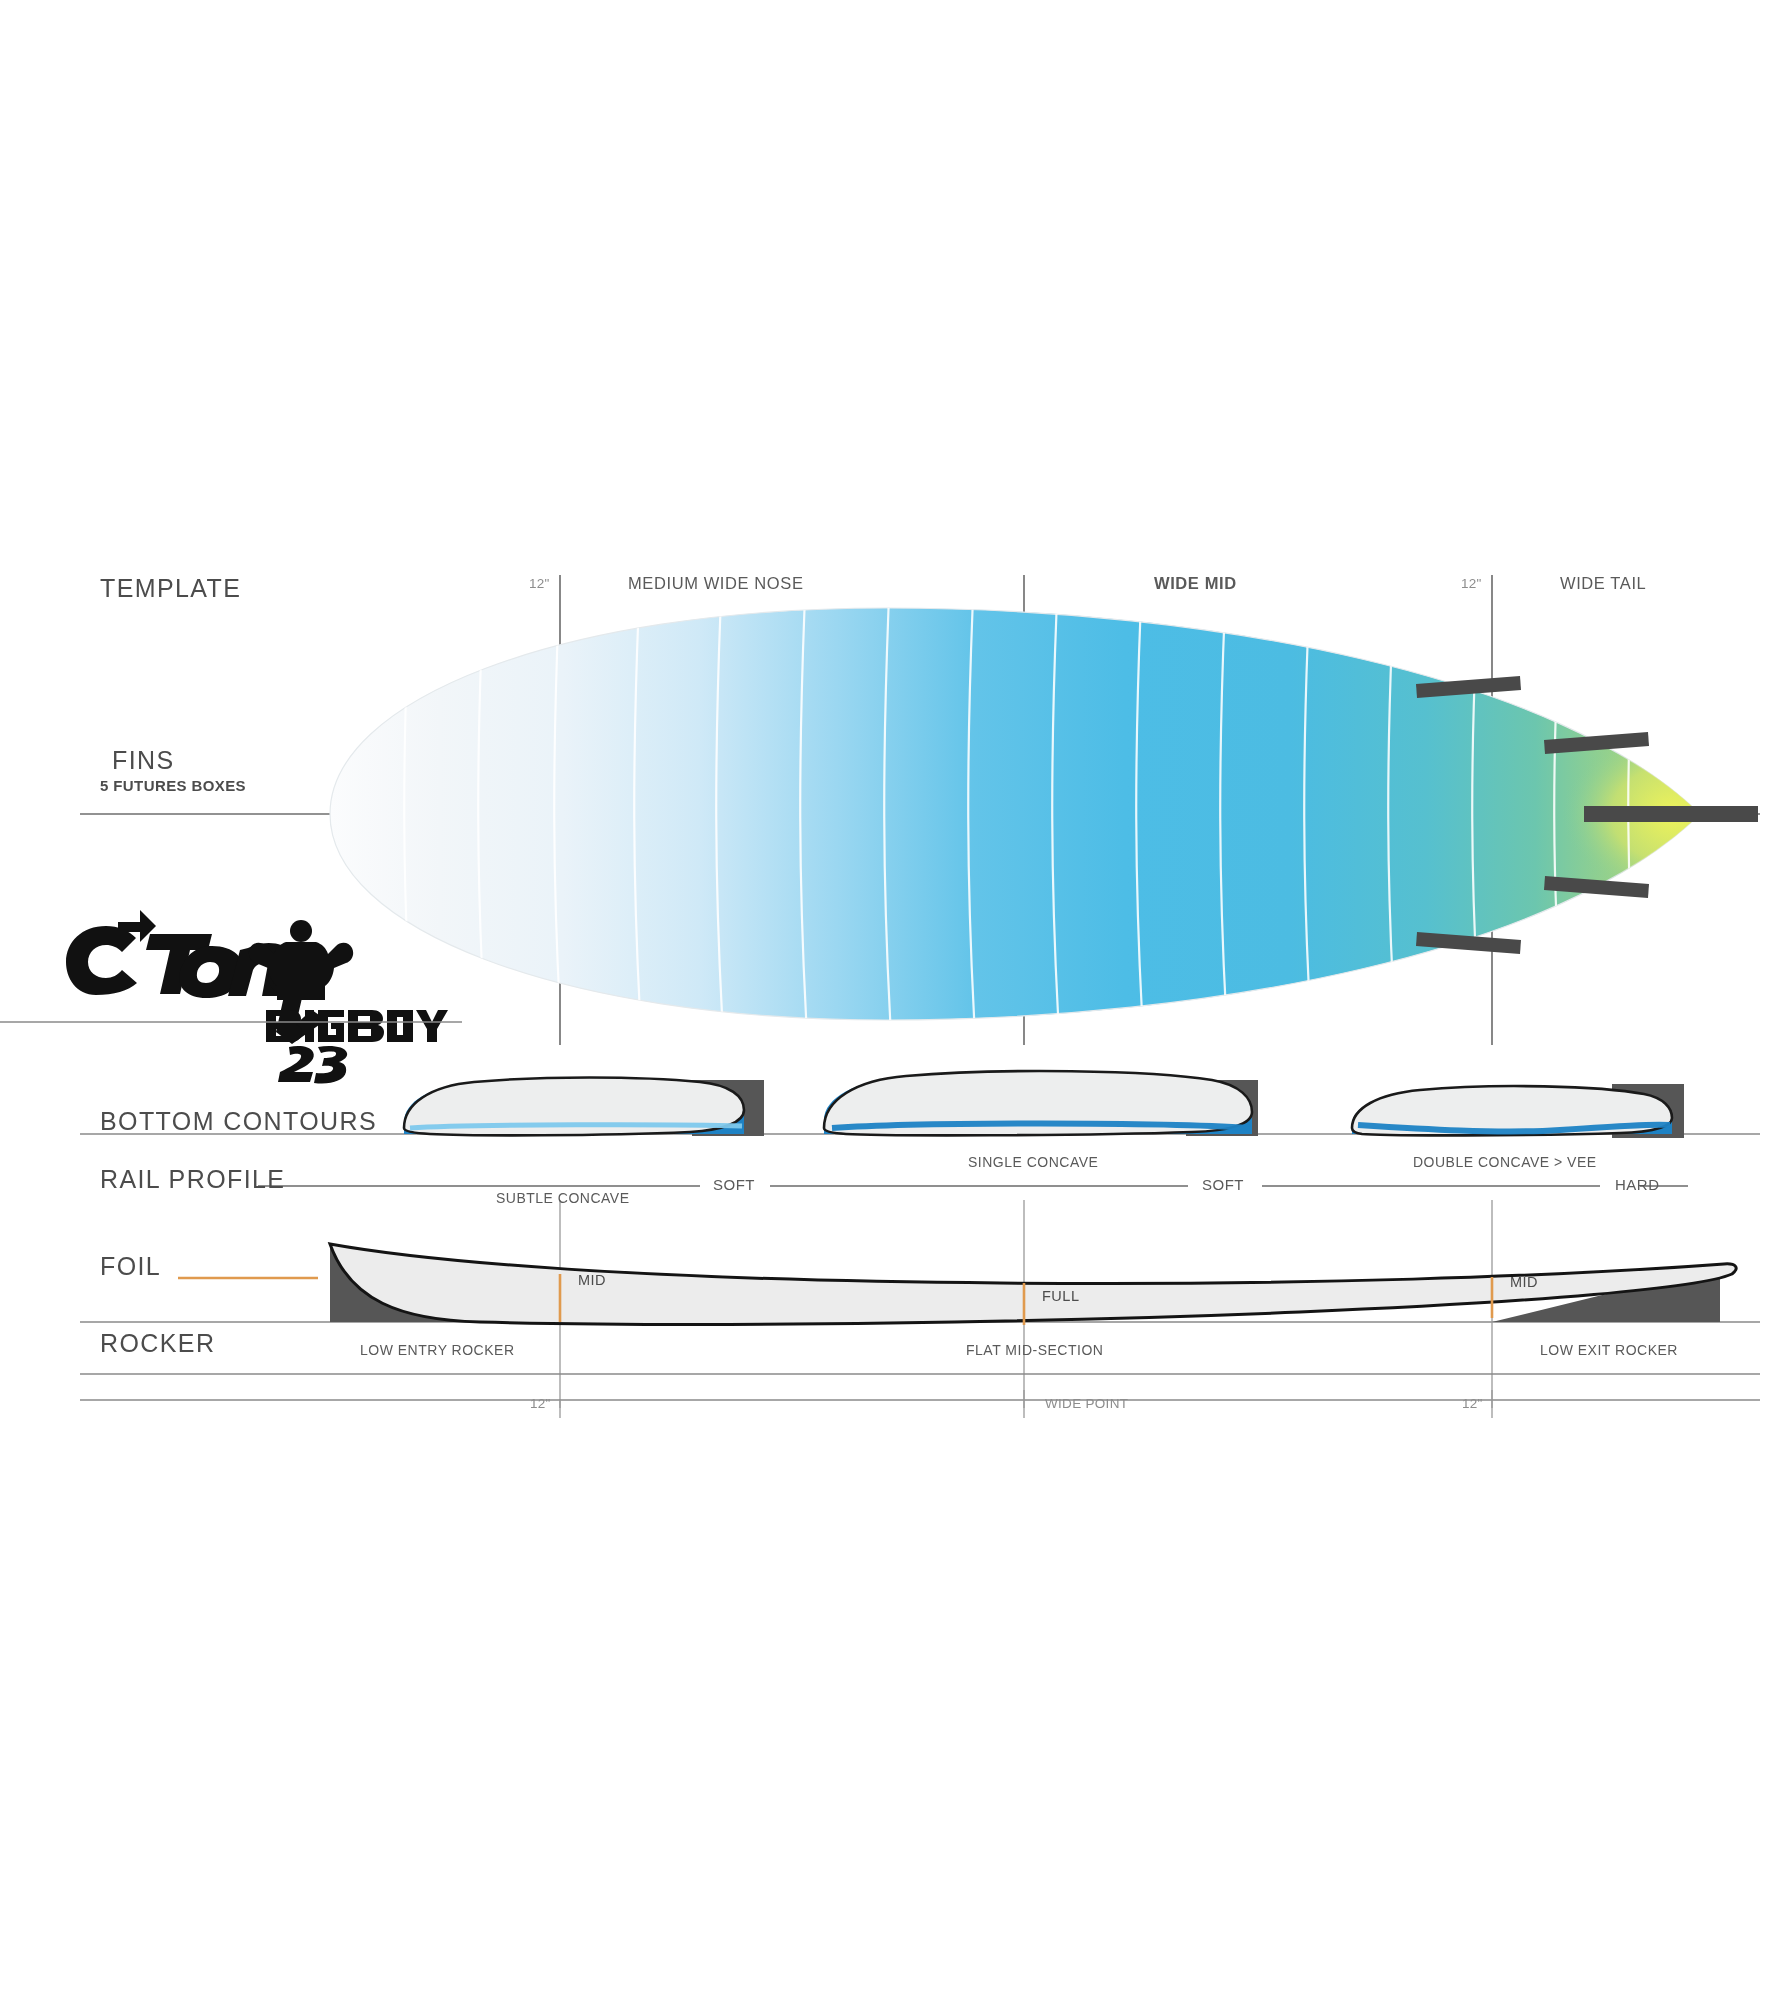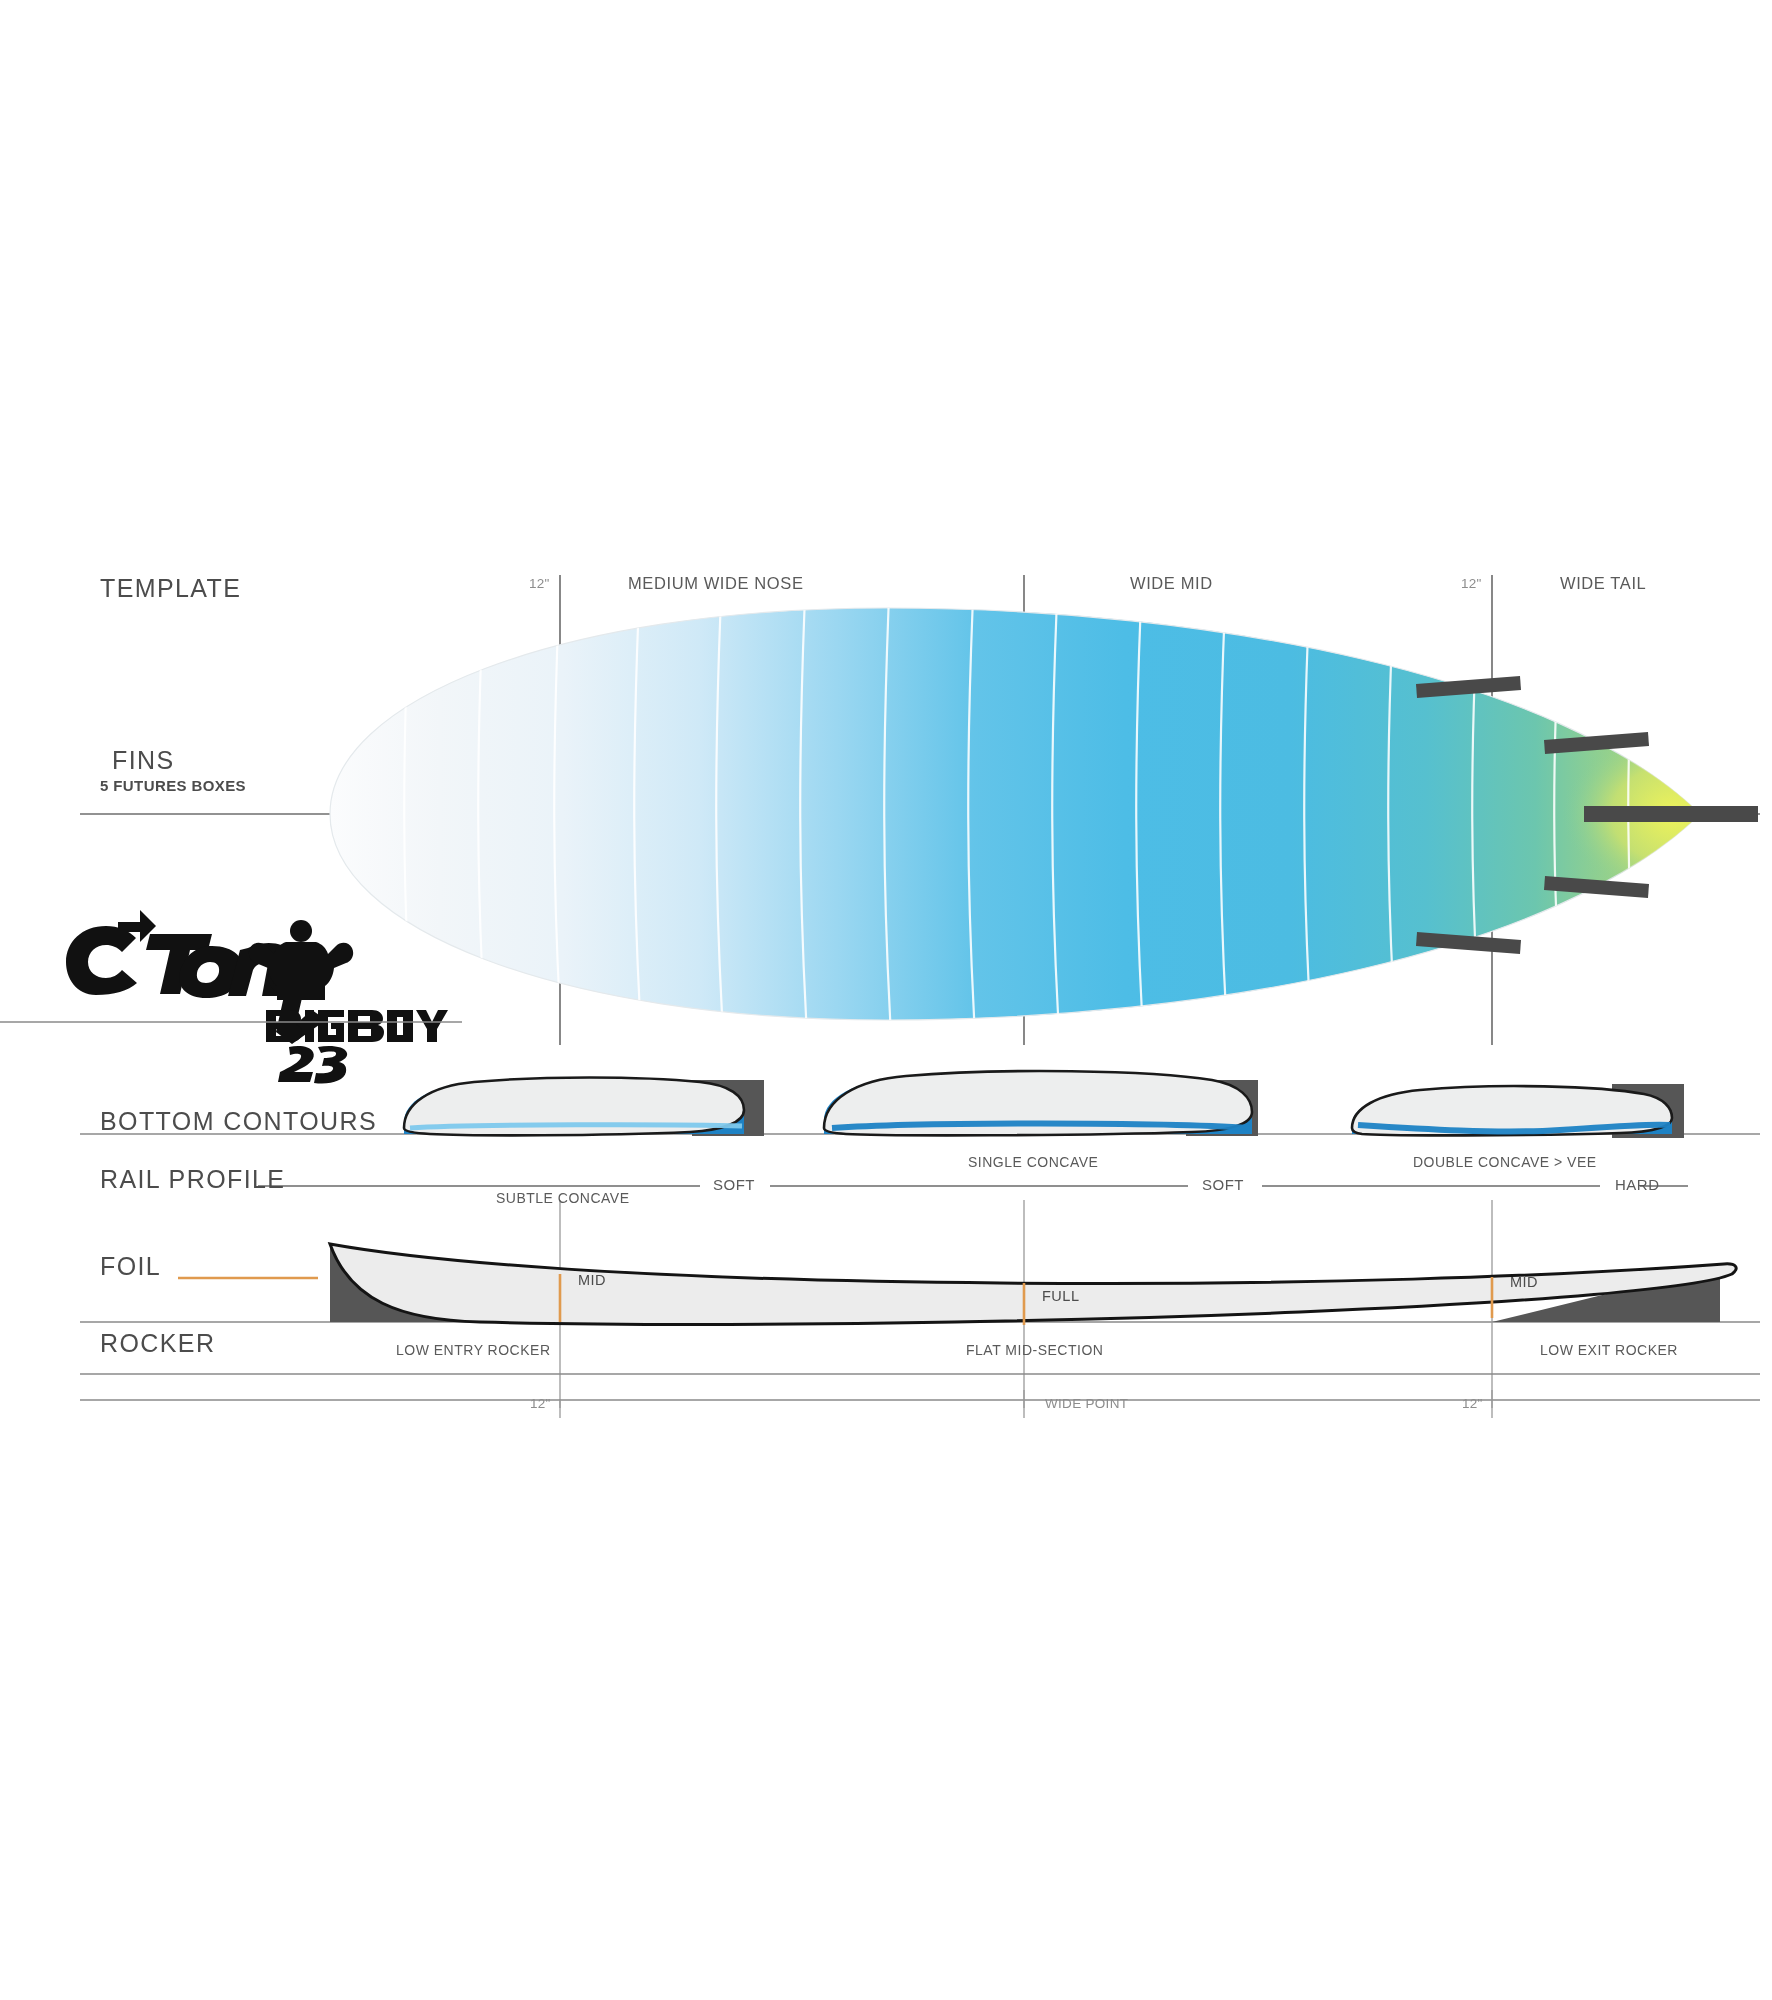--- a/index.html
+++ b/index.html
@@ -272,38 +272,38 @@
 
   <div class="lbl-major" style="left:100px;top:1165px;">RAIL PROFILE</div>
 
   <div class="lbl-major" style="left:100px;top:1252px;">FOIL</div>
 
   <div class="lbl-major" style="left:100px;top:1329px;">ROCKER</div>
 
   <div class="lbl-tick" style="left:529px;top:576px;">12"</div>
   <div class="lbl-zone" style="left:580px;top:574px;">MEDIUM WIDE NOSE</div>
 
-  <div class="lbl-zone" style="left:1082px;top:574px;">WIDE MID</div>
+  <div class="lbl-zone" style="left:1106px;top:574px;font-weight:bold;">WIDE MID</div>
 
   <div class="lbl-tick" style="left:1461px;top:576px;">12"</div>
   <div class="lbl-zone" style="left:1512px;top:574px;">WIDE TAIL</div>
 
   <div class="lbl-small" style="left:496px;top:1154px;margin-top:36px;">SUBTLE CONCAVE</div>
   <div class="lbl-small" style="left:968px;top:1154px;">SINGLE CONCAVE</div>
   <div class="lbl-small" style="left:1413px;top:1154px;">DOUBLE CONCAVE &gt; VEE</div>
 
   <div class="lbl-rail" style="left:713px;top:1176px;">SOFT</div>
   <div class="lbl-rail" style="left:1202px;top:1176px;">SOFT</div>
   <div class="lbl-rail" style="left:1615px;top:1176px;">HARD</div>
 
   <div class="lbl-foil" style="left:578px;top:1272px;">MID</div>
   <div class="lbl-foil" style="left:1042px;top:1288px;">FULL</div>
   <div class="lbl-foil" style="left:1510px;top:1274px;">MID</div>
 
-  <div class="lbl-small" style="left:360px;top:1342px;margin-left:36px;">LOW ENTRY ROCKER</div>
+  <div class="lbl-small" style="left:360px;top:1342px;">LOW ENTRY ROCKER</div>
   <div class="lbl-small" style="left:966px;top:1342px;">FLAT MID-SECTION</div>
   <div class="lbl-small" style="left:1540px;top:1342px;">LOW EXIT ROCKER</div>
 
   <div class="lbl-tick" style="left:530px;top:1396px;">12"</div>
   <div class="lbl-tick" style="left:1036px;top:1396px;margin-left:9px;">WIDE POINT</div>
   <div class="lbl-tick" style="left:1462px;top:1396px;">12"</div>
 
 </div>
 
 </body></html>

